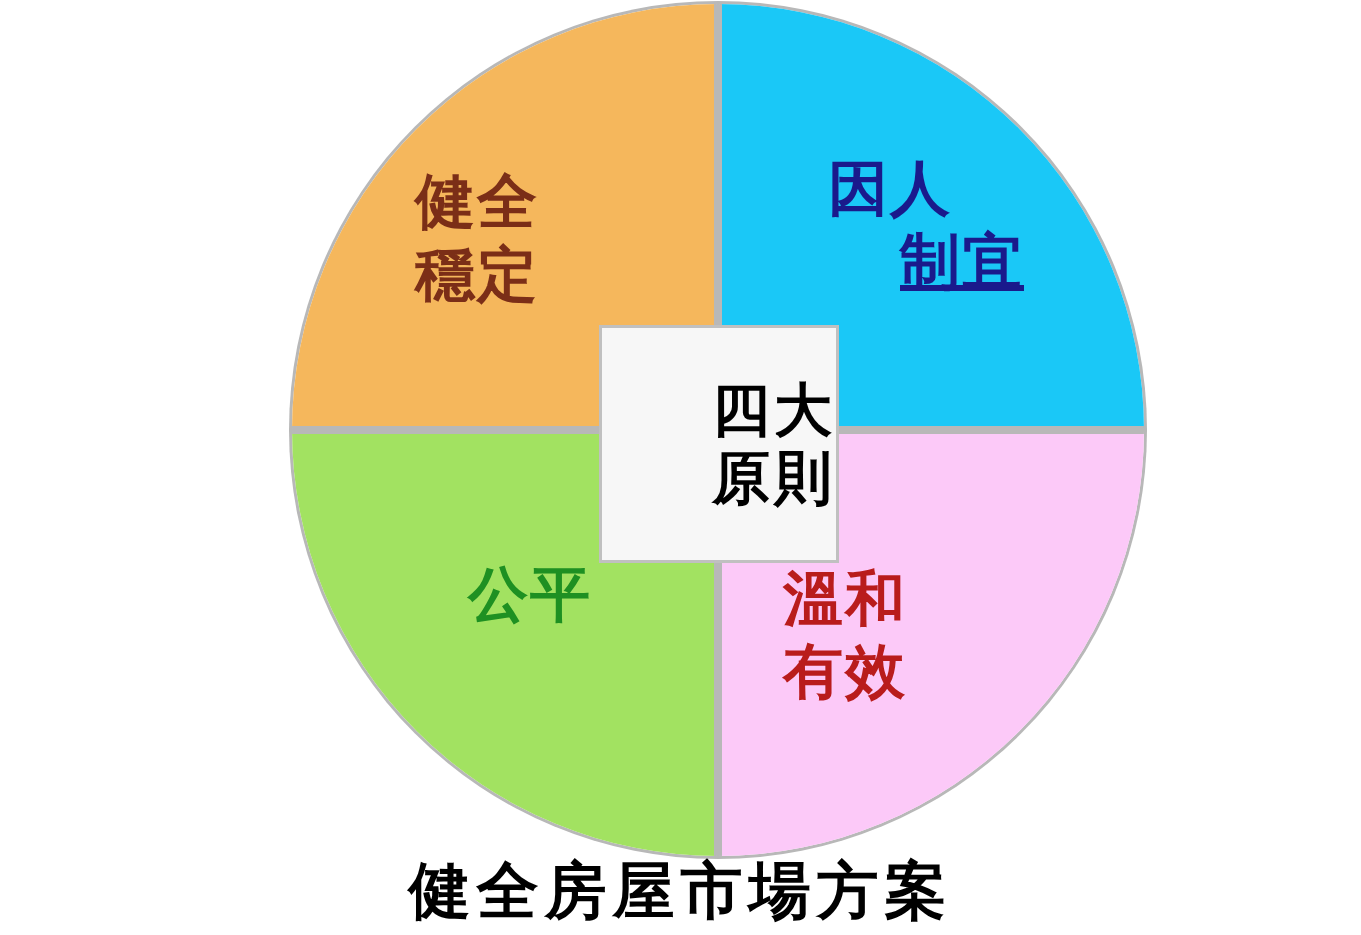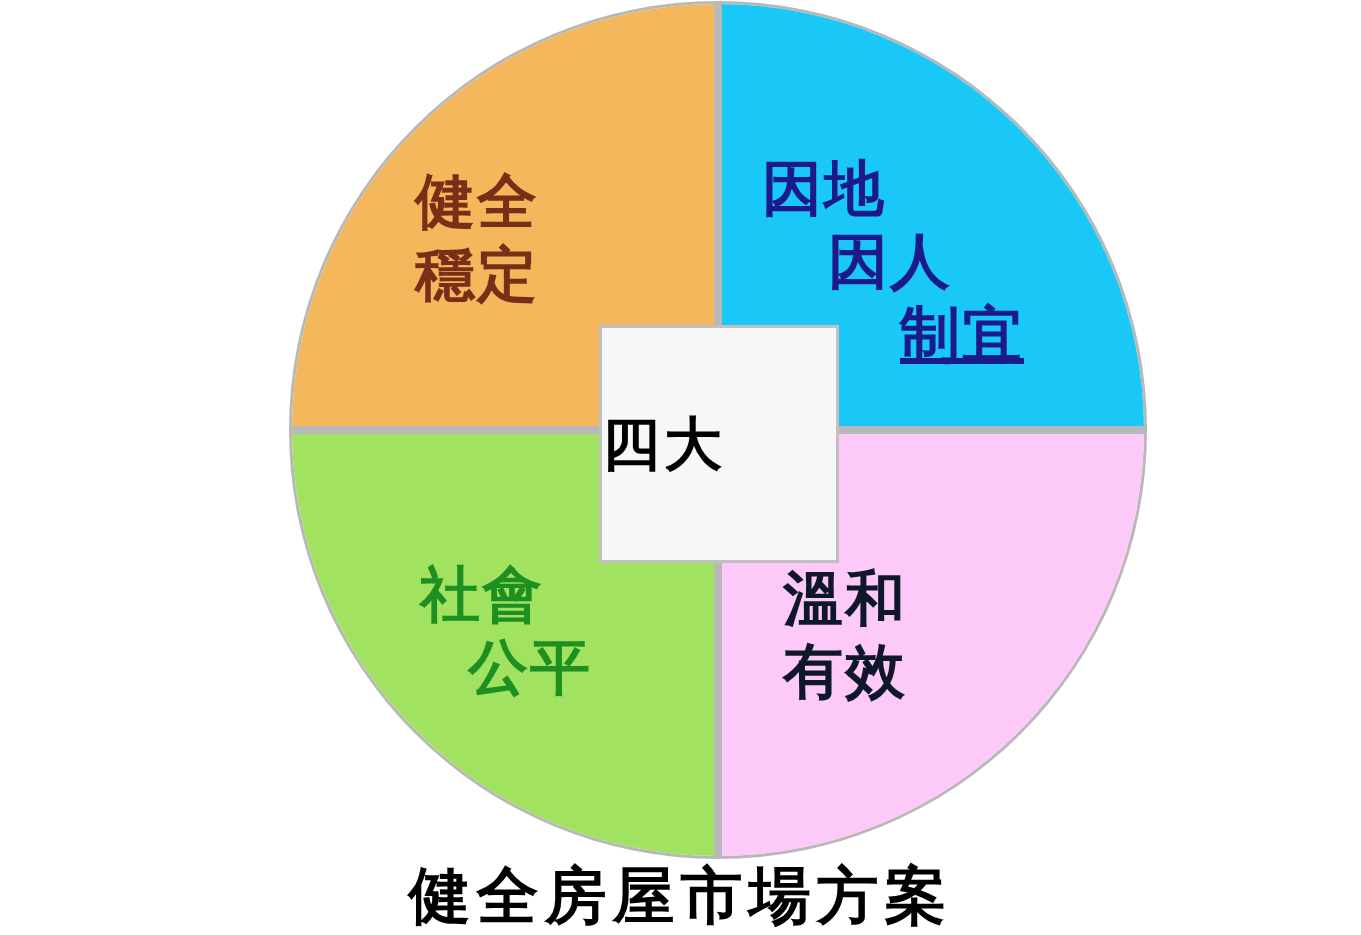--- a/index.html
+++ b/index.html
@@ -98,59 +98,59 @@
     left: 420px;
     top: 558px;
     color: #1E9022;
     text-align: left;
   }
   #label-bl .ln2 { margin-left: 48px; }
 
   #label-br {
     left: 783px;
     top: 562px;
-    color: #0f172a;
+    color: #b91c1c;
     text-align: left;
   }
   #label-br .ln2 { }
 
   
   #center-card {
     position: absolute;
     left: 599px;
     top: 325px;
     width: 240px;
     height: 238px;
     background: #f7f7f7;
     border: 3px solid #c0c0c0;
     box-sizing: border-box;
     display: flex;
     flex-direction: column;
-    align-items: flex-start;
+    align-items: flex-end;
     justify-content: center;
     z-index: 5;
   }
   #center-card .ln {
     display: block;
     font-family: "DejaVu Sans", "Liberation Sans", sans-serif;
     font-weight: bold;
     font-size: 58px;
     line-height: 1.18;
     color: #000000;
     letter-spacing: 4px;
   }
 
   
   #scheme-caption {
     position: absolute;
     left: 0;
     top: 862px;
     width: 1361px;
     text-align: center;
-    font-family: Liberation Sans, sans-serif;
+    font-family: Liberation Mono, monospace;
     font-weight: bold;
     font-size: 62px;
     letter-spacing: 6px;
     color: #000000;
     line-height: 1.1;
   }
 </style>
 </head>
 <body>
 
@@ -167,34 +167,33 @@
     <div class="divider-h"></div>
 
   </div>
 
   <div class="quad-label" id="label-tl">
     <span class="ln ln1">健全</span>
     <span class="ln ln2">穩定</span>
   </div>
 
   <div class="quad-label" id="label-tr">
-    <span class="ln ln1">因地</span>
     <span class="ln ln2">因人</span>
     <span class="ln ln3">制宜</span>
   </div>
 
   <div class="quad-label" id="label-bl">
-    <span class="ln ln1">社會</span>
     <span class="ln ln2">公平</span>
   </div>
 
   <div class="quad-label" id="label-br">
     <span class="ln ln1">溫和</span>
     <span class="ln ln2">有效</span>
   </div>
 
   <div id="center-card">
     <span class="ln">四大</span>
+    <span class="ln">原則</span>
   </div>
 
   <div id="scheme-caption">健全房屋市場方案</div>
 
 </div>
 
 </body></html>

